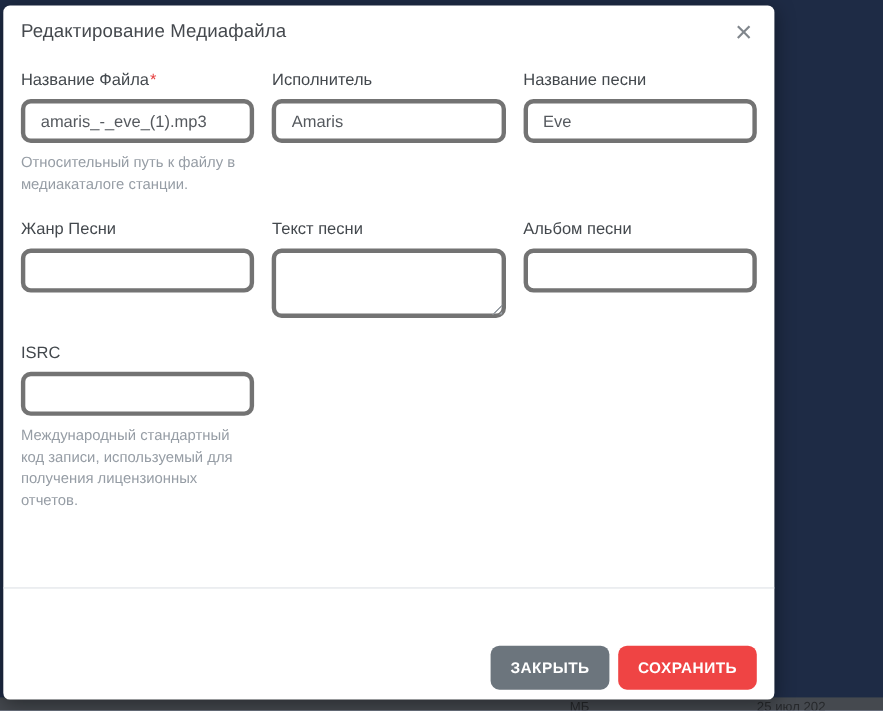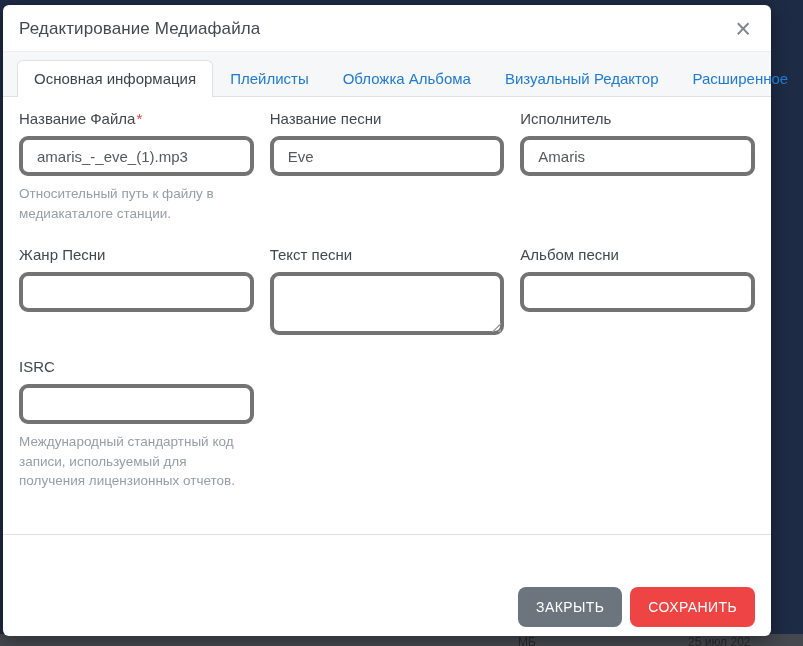--- a/index.html
+++ b/index.html
@@ -15,21 +15,21 @@
     background:#45494f; overflow:hidden;
   }
   .backdrop-strip .frag {
     position:absolute; top:1px; font-size:12px; color:rgba(0,0,0,0.45);
     white-space:nowrap;
   }
   .frag-size { left:518px; }
   .frag-date { left:688px; }
 
   .modal {
-    position:absolute; left:3px; top:5px; width:768px; height:631px;
+    position:absolute; left:3px; top:5px; width:701px; height:631px;
     background:#ffffff; border-radius:6px;
     display:flex; flex-direction:column;
     box-shadow:0 4px 18px rgba(0,0,0,0.4);
   }
   
   .modal-header {
     display:flex; align-items:center; justify-content:space-between;
     padding:14px 16px 12px 16px;
   }
   .modal-title {
@@ -87,21 +87,21 @@
     margin-top:8px; font-size:13.5px; color:#969da5; line-height:1.45;
   }
   
   .modal-footer {
     border-top:1px solid #dee2e6;
     padding:9px 16px; display:flex; justify-content:flex-end; gap:8px;
     align-items:center;
   }
   .btn {
     border:none; border-radius:8px; height:40px; padding:0 18px;
-    font-size:14px; font-weight:400; color:#ffffff; cursor:pointer;
+    font-size:14px; font-weight:700; color:#ffffff; cursor:pointer;
     letter-spacing:0.4px;
     font-family:"Liberation Sans","DejaVu Sans",sans-serif;
     margin-top:43px;
   }
   .btn-secondary { background:#6c757d; }
   .btn-primary { background:#ef4444; }
 </style>
 </head>
 <body>
 
@@ -110,45 +110,38 @@
   <span class="frag frag-date">25 июл 202</span>
 </div>
 
 <div class="modal">
 
   <div class="modal-header">
     <div class="modal-title">Редактирование Медиафайла</div>
     <button class="close-btn">×</button>
   </div>
 
-  <div class="tab-strip">
-    <div class="tab active">Основная информация</div>
-    <div class="tab">Плейлисты</div>
-    <div class="tab">Обложка Альбома</div>
-    <div class="tab">Визуальный Редактор</div>
-    <div class="tab">Расширенное</div>
-  </div>
 
   <div class="modal-body">
     <div class="form-grid">
 
       <div class="field">
         <label class="field-label"><span>Название Файла</span><span class="req">*</span></label>
         <input class="text-input" type="text" value="amaris_-_eve_(1).mp3" style="">
         <div class="help-text">Относительный путь к файлу в медиакаталоге станции.</div>
       </div>
 
       <div class="field">
-        <label class="field-label">Название песни</label>
-        <input class="text-input" type="text" value="Eve" style="">
+        <label class="field-label">Исполнитель</label>
+        <input class="text-input" type="text" value="Amaris" style="">
       </div>
 
       <div class="field">
-        <label class="field-label">Исполнитель</label>
-        <input class="text-input" type="text" value="Amaris" style="">
+        <label class="field-label">Название песни</label>
+        <input class="text-input" type="text" value="Eve" style="">
       </div>
 
       <div class="field">
         <label class="field-label">Жанр Песни</label>
         <input class="text-input" type="text" value="" style="">
       </div>
 
       <div class="field">
         <label class="field-label">Текст песни</label>
         <div class="ta-wrap">

